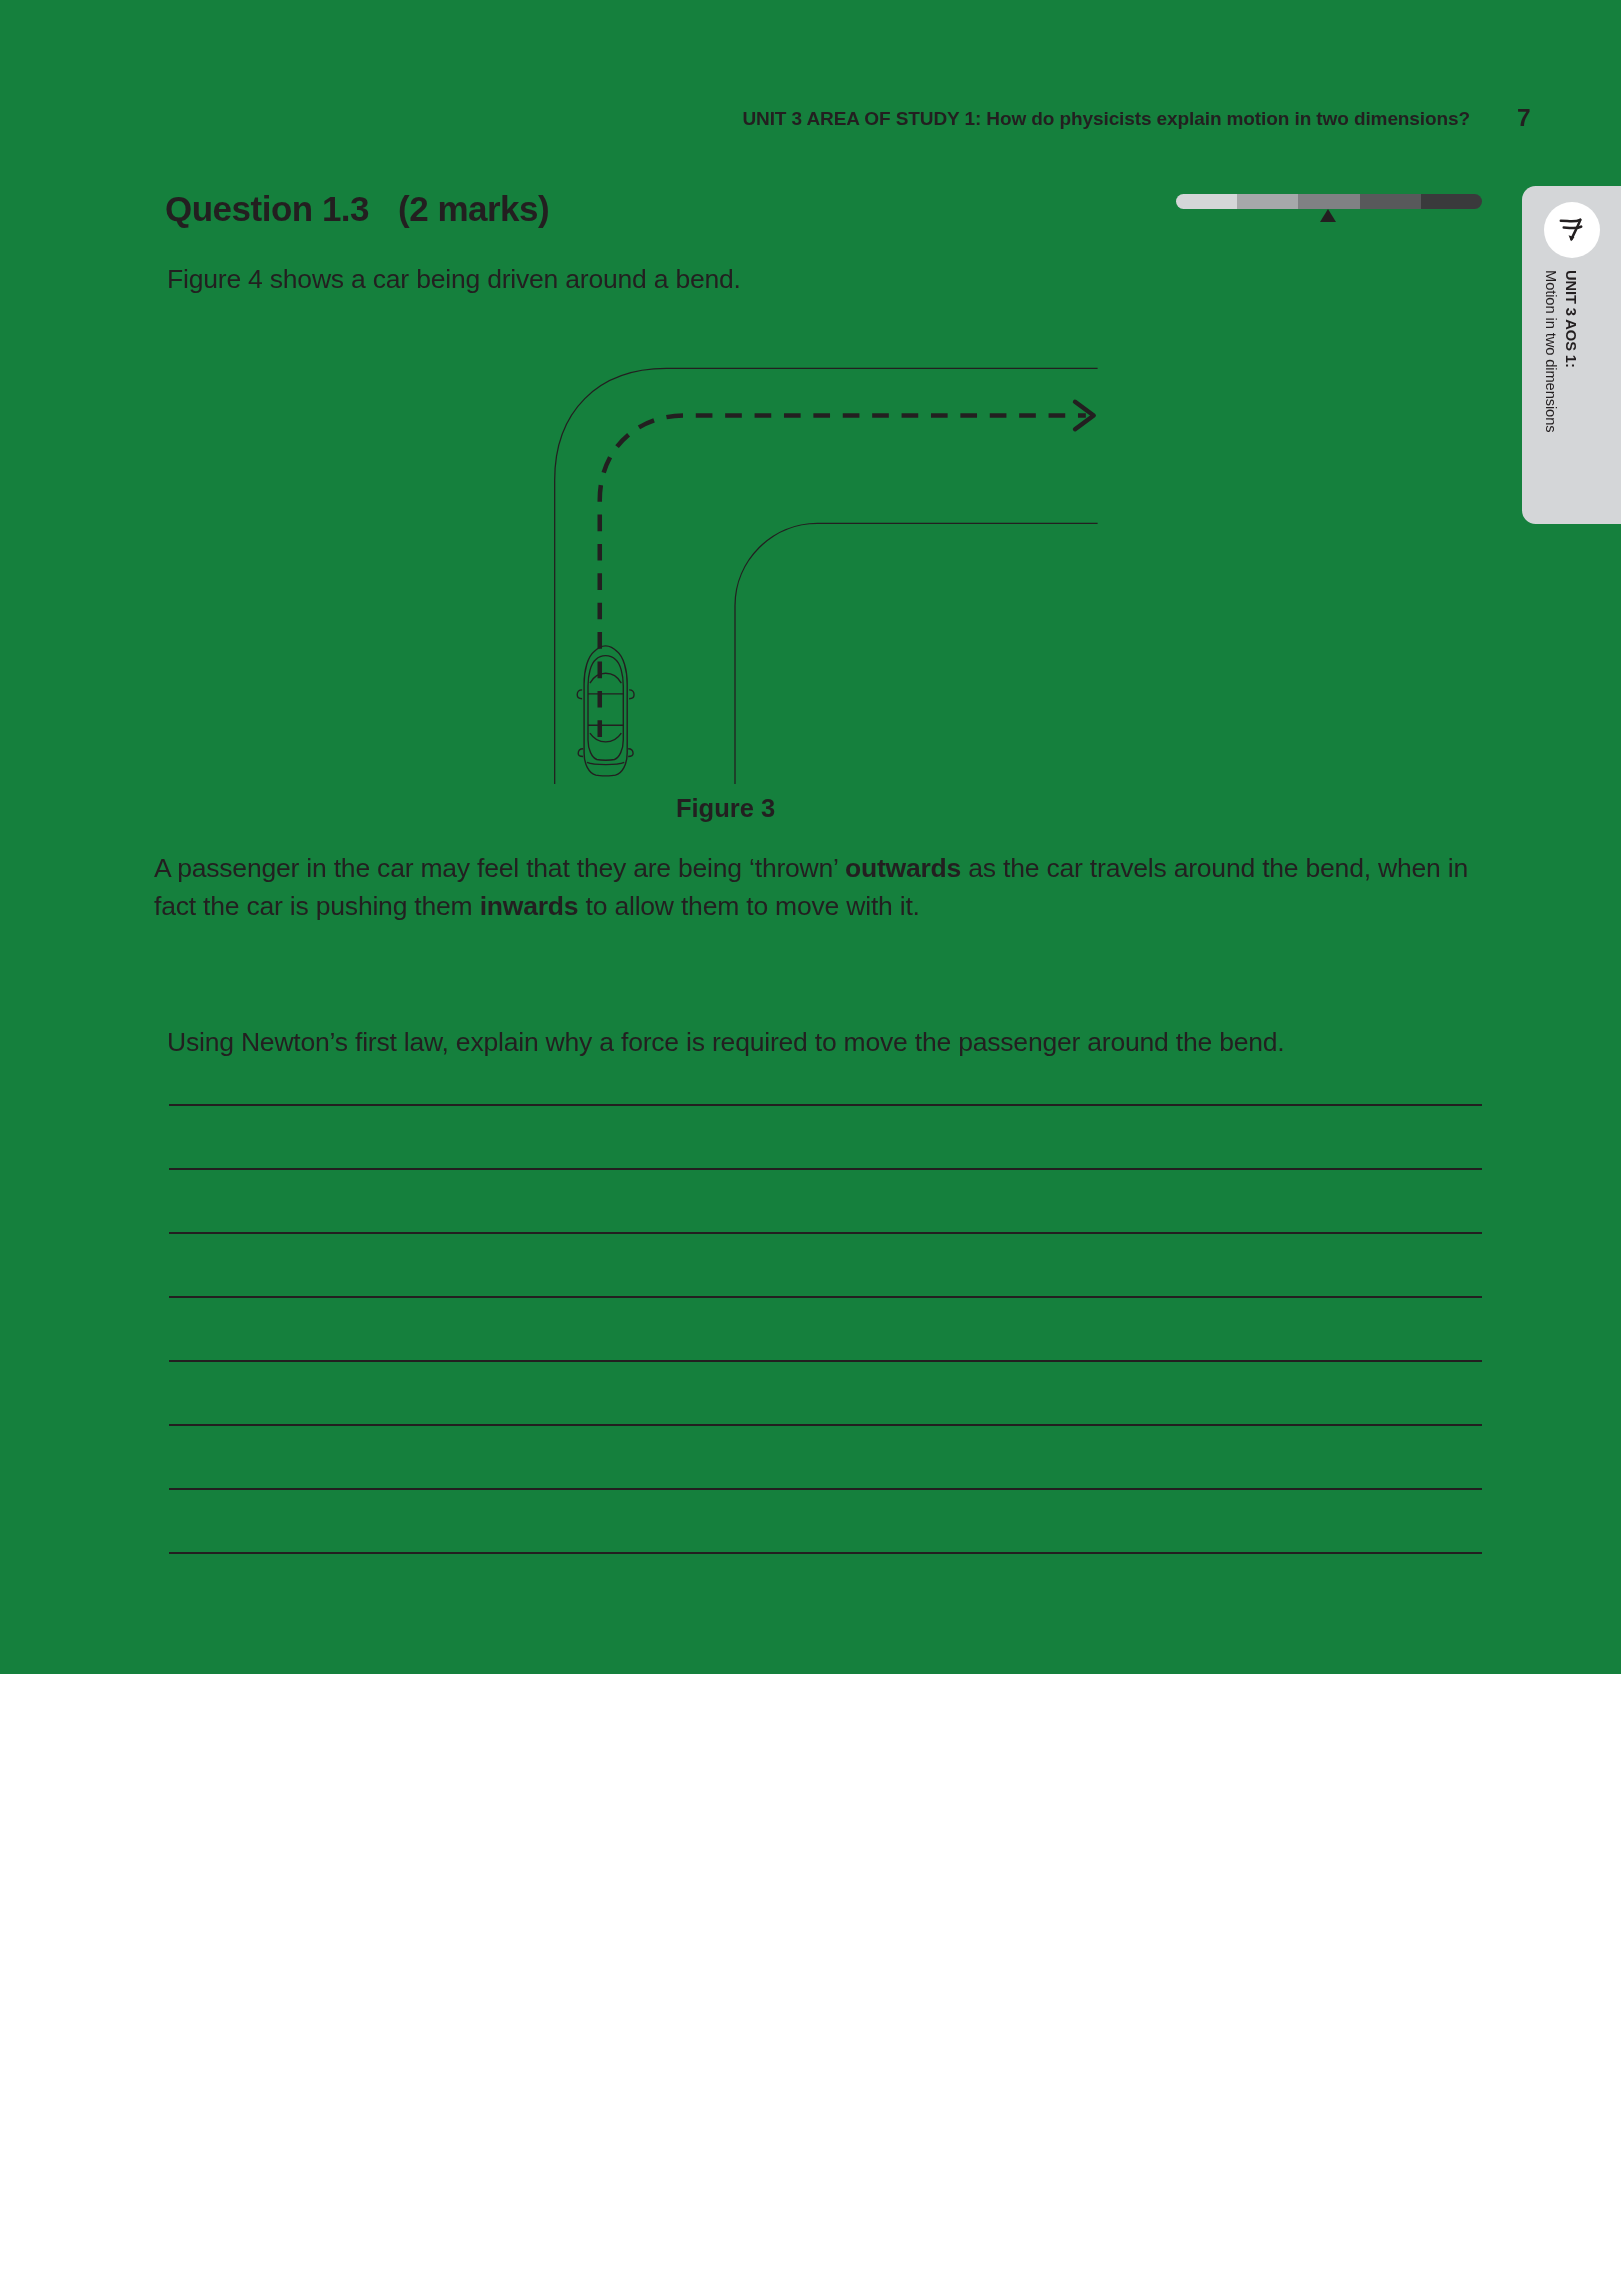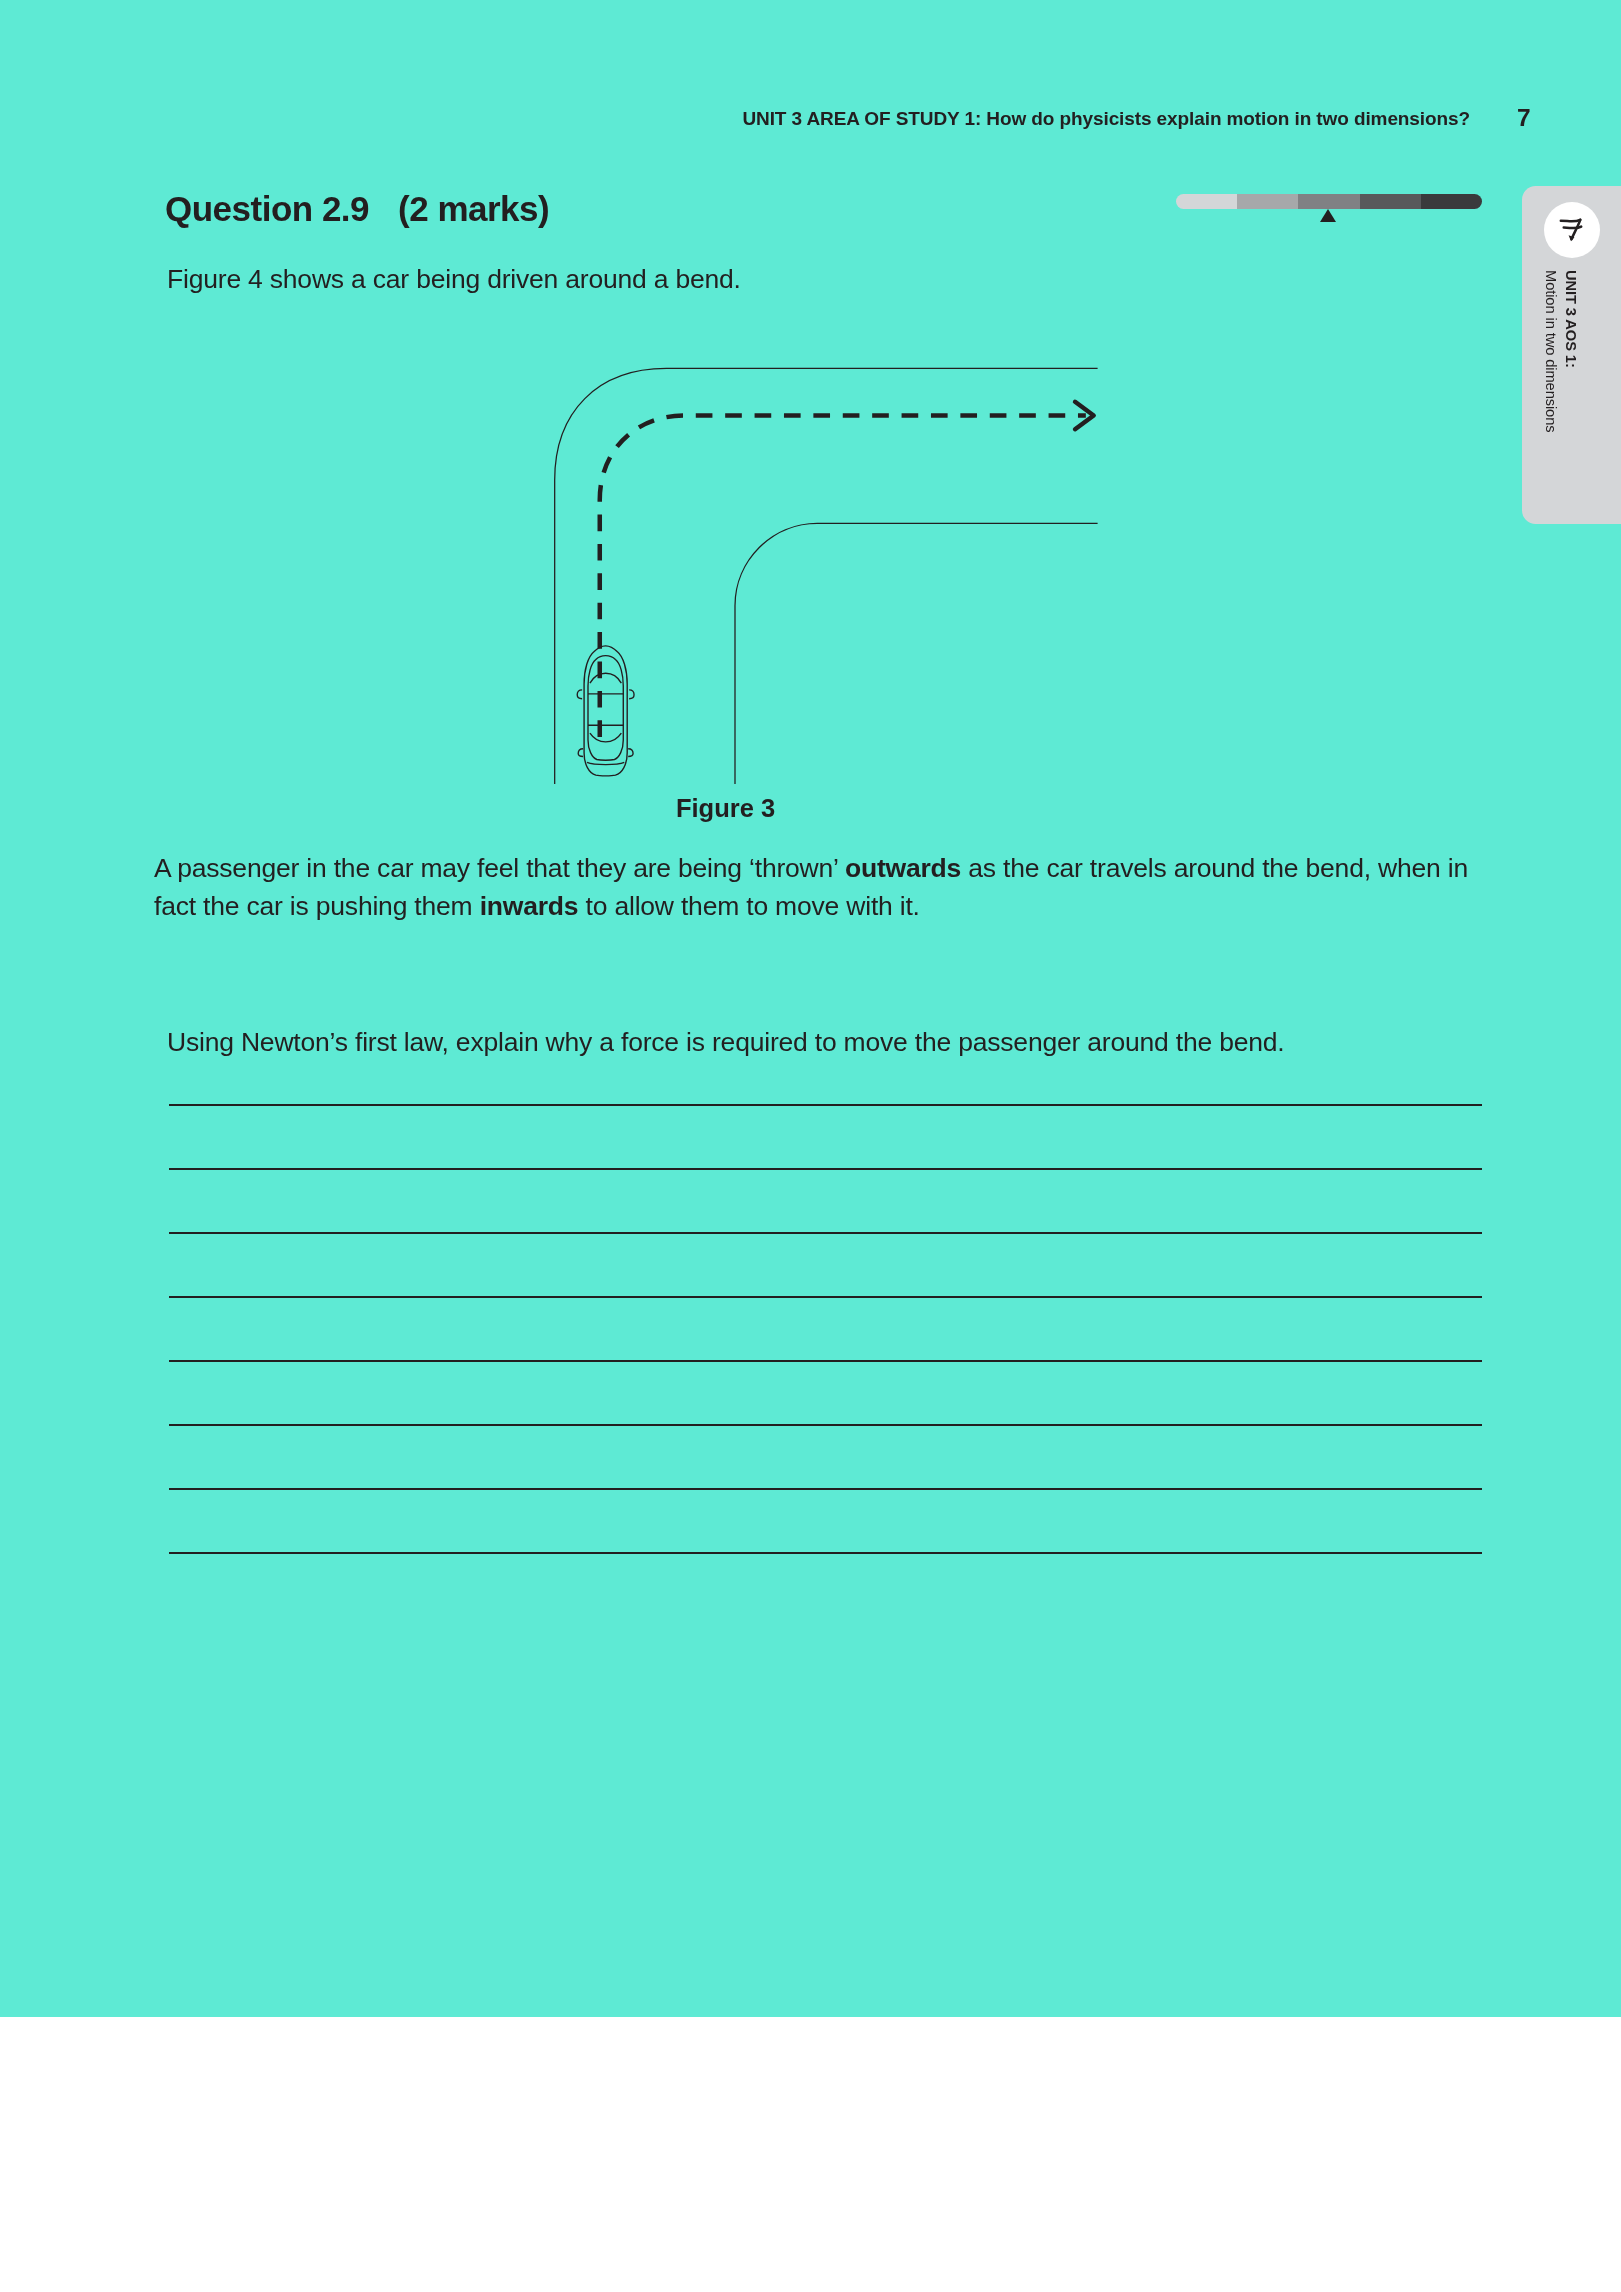--- a/index.html
+++ b/index.html
@@ -8,22 +8,22 @@
     padding: 0;
     background: #ffffff;
   }
   body {
     font-family: "Liberation Sans", sans-serif;
     color: #231f20;
   }
   #page {
     position: relative;
     width: 1621px;
-    height: 2017px;
-    background: #5eead4;
+    height: 1674px;
+    background: #15803d;
     overflow: hidden;
   }
 
   
   .running-header {
     position: absolute;
     left: 0;
     top: 108px;
     width: 1470px;
     text-align: right;
@@ -194,21 +194,21 @@
         <path d="M14 23 L20 25 L16.5 29 Z" fill="#231f20"></path>
       </svg>
     </div>
     <div class="side-tab-text">
       <span class="tab-line1">UNIT 3 AOS 1:</span>
       <span class="tab-line2">Motion in two dimensions</span>
     </div>
   </div>
 
   <div class="question-heading">
-    <span>Question 2.9</span><span class="marks">(2 marks)</span>
+    <span>Question 1.3</span><span class="marks">(2 marks)</span>
   </div>
 
   <div class="difficulty">
     <div class="difficulty-track">
         <div class="difficulty-seg" style="background: rgb(212, 214, 216);"></div>
         <div class="difficulty-seg" style="background: rgb(166, 168, 170);"></div>
         <div class="difficulty-seg" style="background: rgb(128, 129, 132);"></div>
         <div class="difficulty-seg" style="background: rgb(88, 89, 91);"></div>
         <div class="difficulty-seg" style="background: rgb(58, 58, 60);"></div>
       </div>

